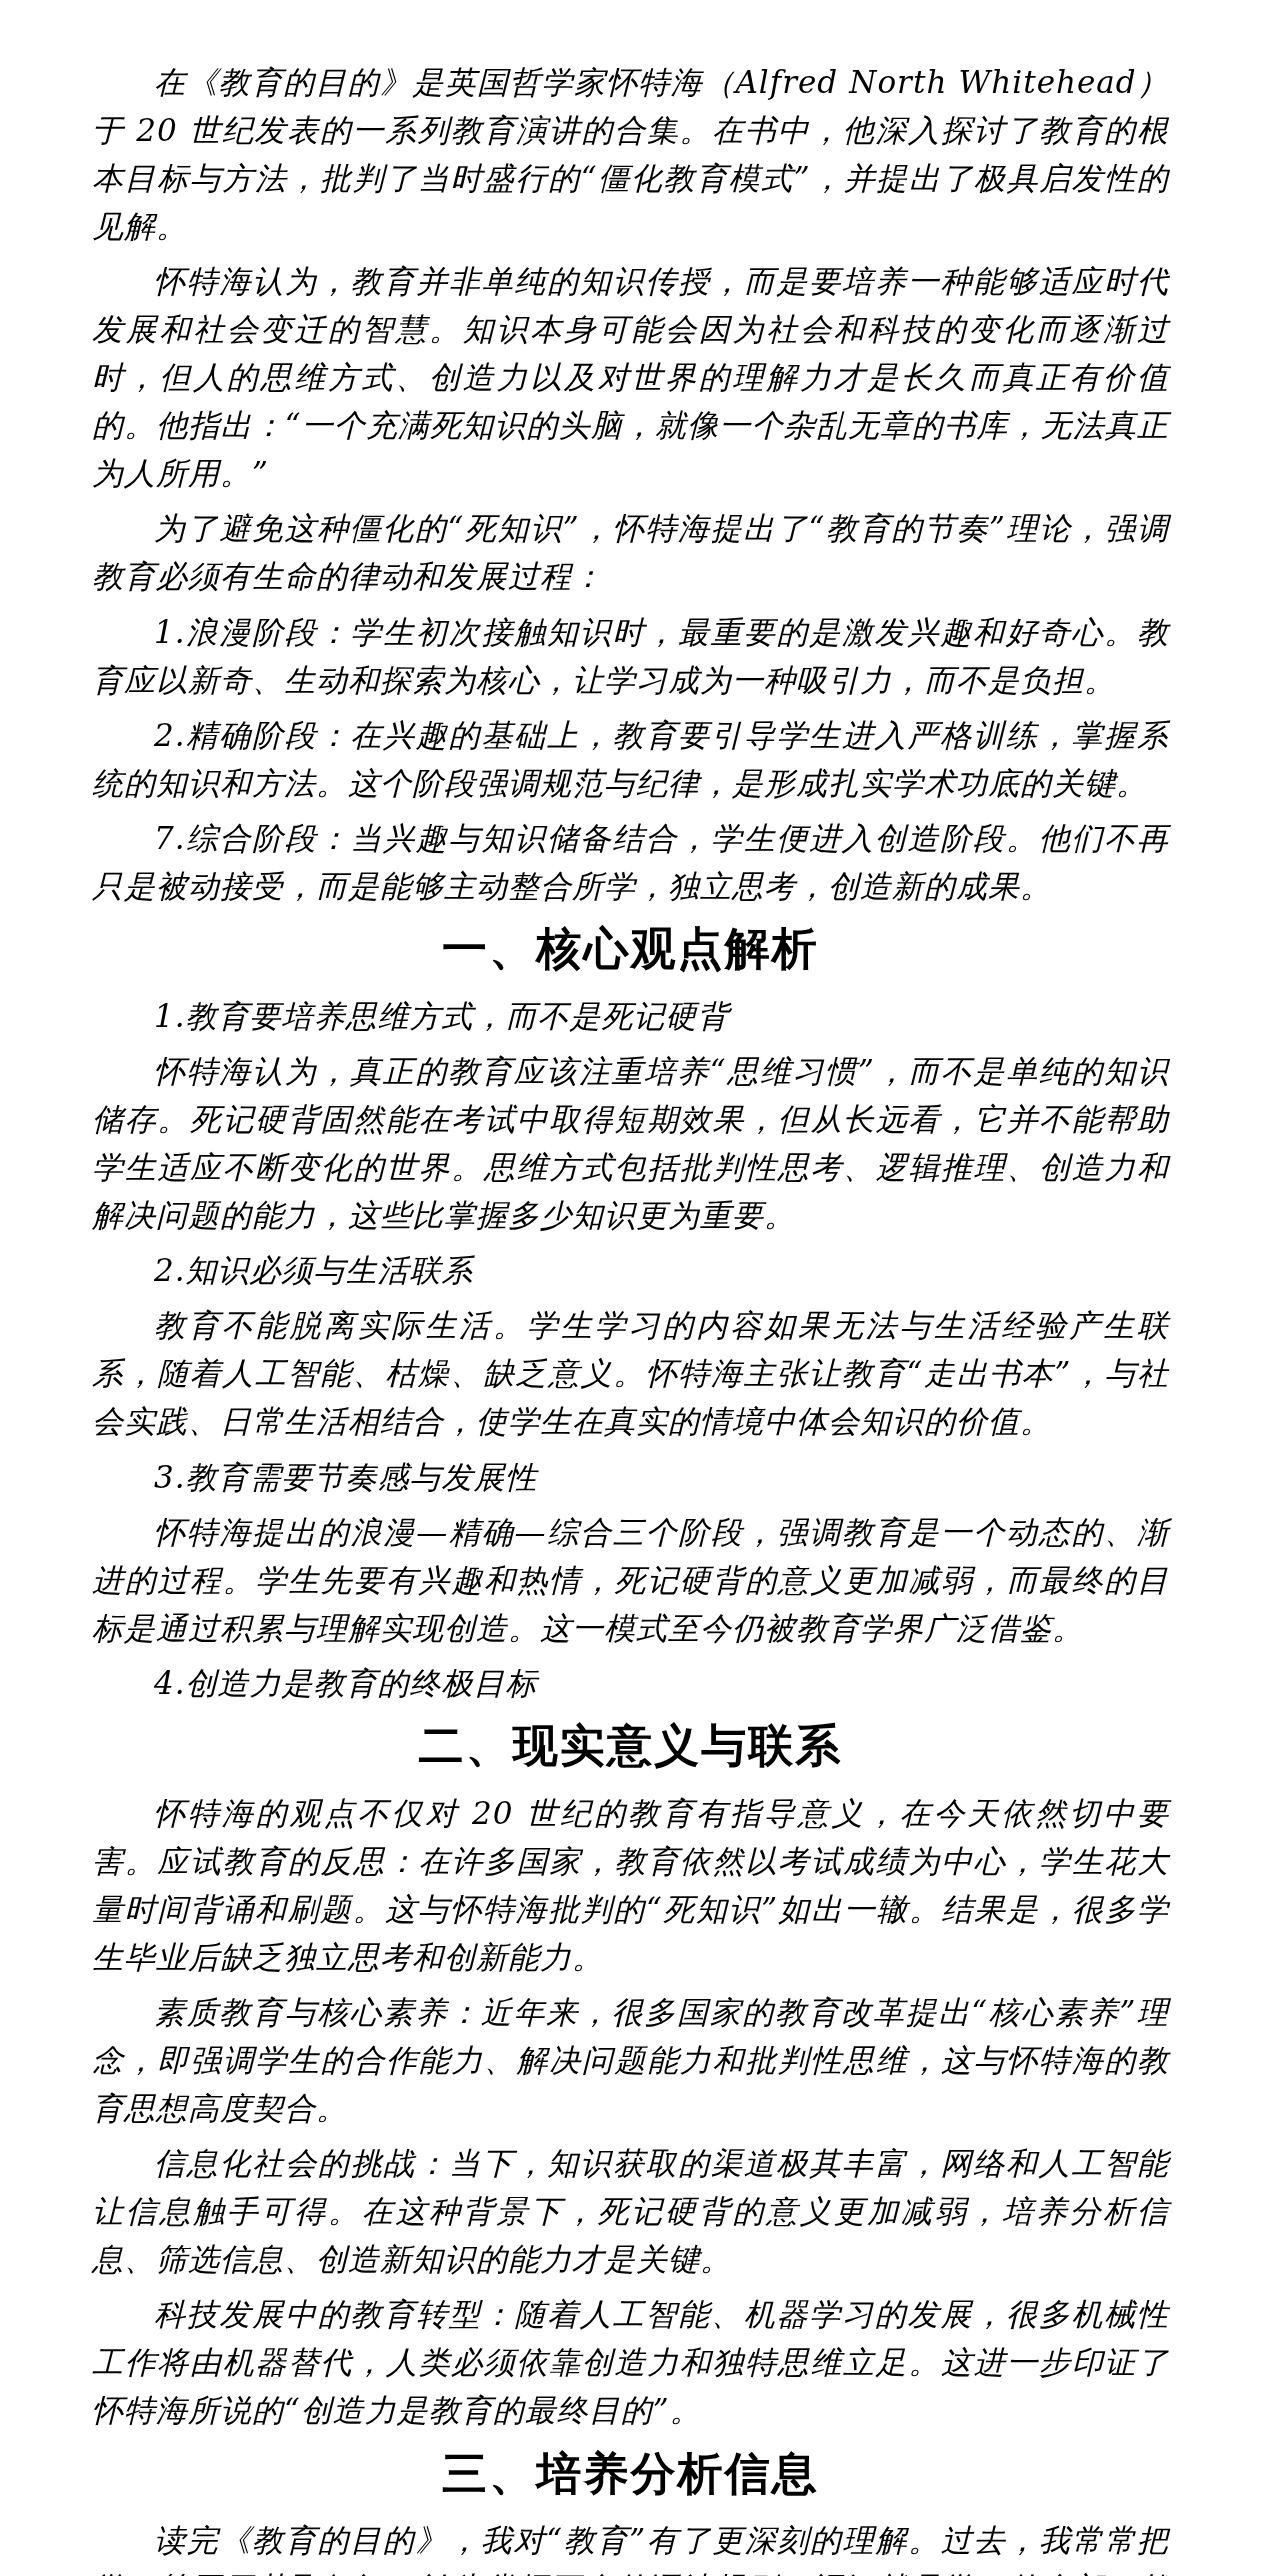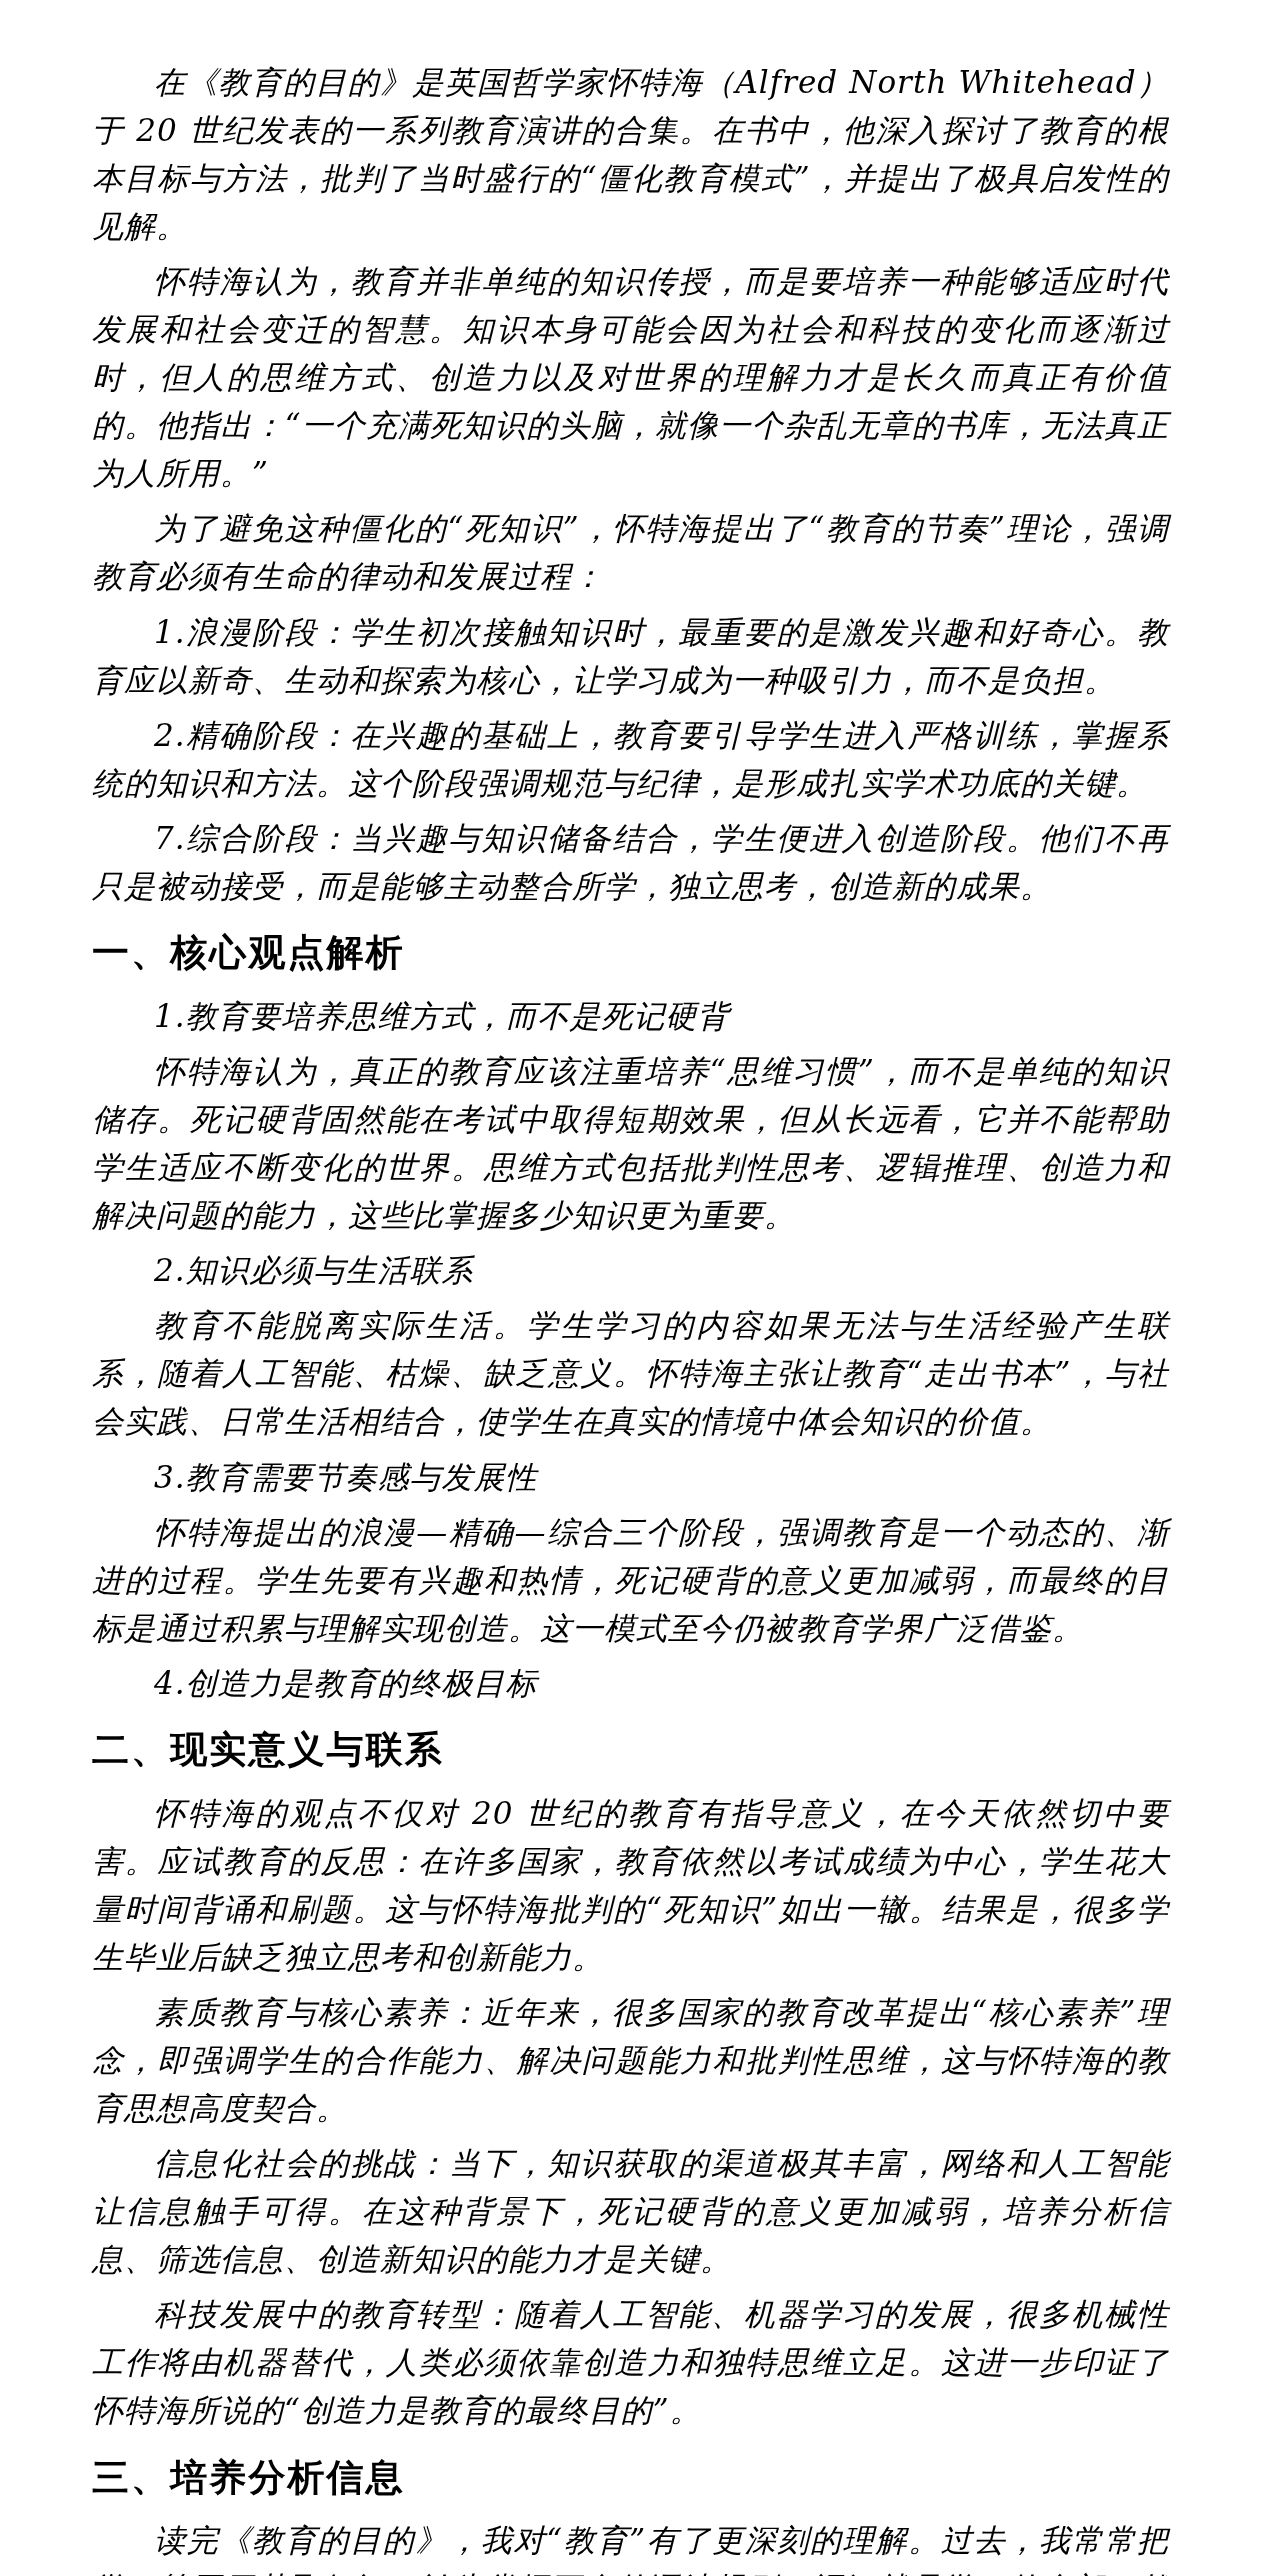--- a/index.html
+++ b/index.html
@@ -24,25 +24,26 @@
     text-indent: 2em;
     text-align: justify;
     text-justify: inter-ideograph;
     line-height: 48px;
     letter-spacing: 1px;
     word-break: break-all;
     font-style: italic;
   }
   h2.section-heading {
     margin: 18.5px 0 14.4px 0;
+    text-align: center;
     text-indent: 0;
-    font-family: Liberation Serif, serif;
+    font-family: Liberation Mono, monospace;
     font-style: normal;
     font-weight: 900;
-    font-size: 37px;
+    font-size: 45px;
     line-height: 49px;
     letter-spacing: 2.1px;
   }
 </style>
 </head>
 <body>
 
 <div class="page">
 
   <p class="body-para">在《教育的目的》是英国哲学家怀特海（Alfred North Whitehead）于 20 世纪发表的一系列教育演讲的合集。在书中，他深入探讨了教育的根本目标与方法，批判了当时盛行的“僵化教育模式”，并提出了极具启发性的见解。</p>

